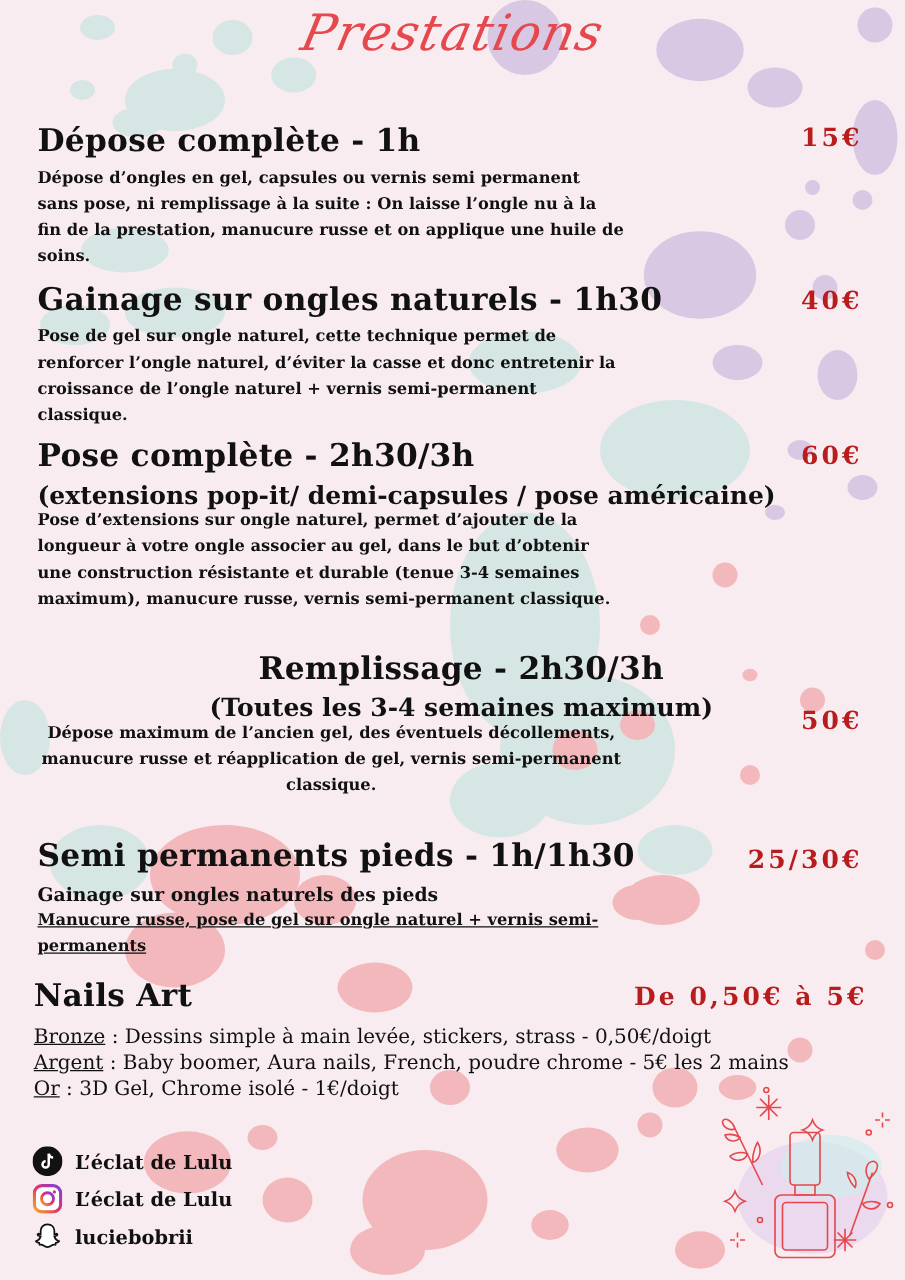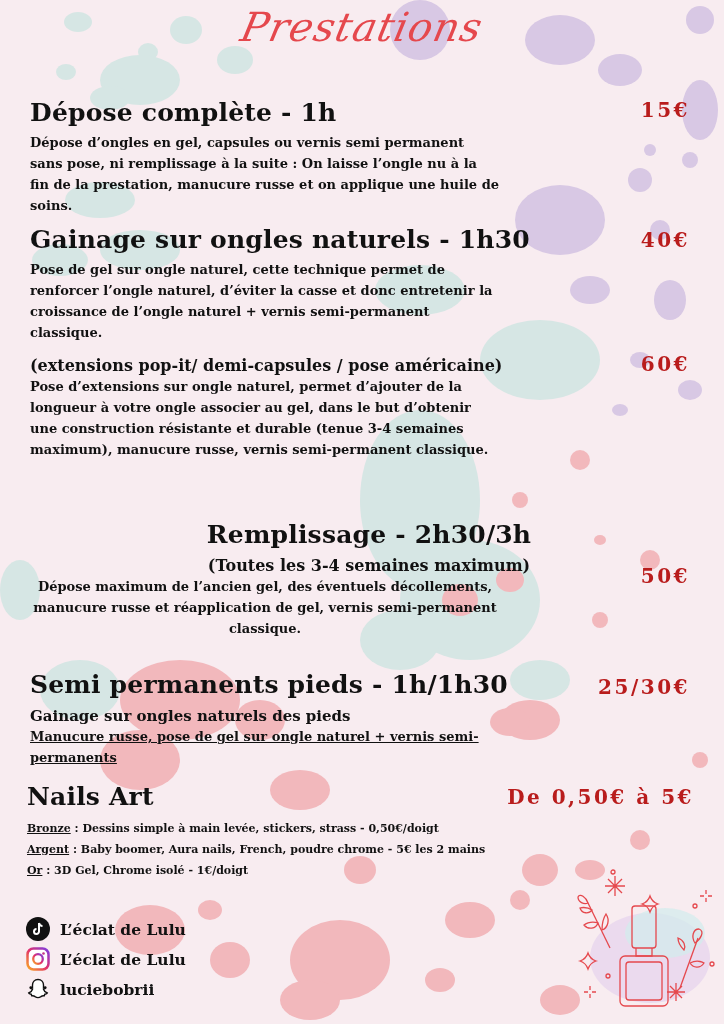--- a/index.html
+++ b/index.html
@@ -16,32 +16,32 @@
     font-family: "DejaVu Serif", serif; font-style: italic;
     font-size: 40px; color: #e5484d; letter-spacing: 1px;
     transform: skewX(-12deg);
   }
   .svc { position: absolute; left: 30px; right: 16px; }
   .svc h2 {
     margin: 0; font-family: "DejaVu Serif", serif; font-weight: bold;
     font-size: 25px; color: #111; line-height: 30px; letter-spacing: 0.2px;
   }
   .svc .sub {
-    font-family: "DejaVu Serif", serif; font-weight: bold; font-size: 16px;
+    font-family: "DejaVu Serif", serif; font-weight: bold; font-size: 20px;
     margin-top: 6px; line-height: 20px;
   }
   .svc p {
     margin: 4px 0 0 0; font-size: 13px; font-weight: bold; line-height: 21px;
     max-width: 470px;
   }
   .price {
     position: absolute; right: 34px; font-family: "DejaVu Serif", serif;
     font-weight: bold; color: #b91c1c; font-size: 20px; letter-spacing: 2.5px;
   }
-  .art-line { font-size: 11px; font-weight: bold; line-height: 21px; }
+  .art-line { font-size: 16px; font-weight: normal; line-height: 21px; }
   .art-line u { text-decoration: underline; }
   .socials { position: absolute; left: 26px; top: 914px; }
   .social { display: flex; align-items: center; height: 30px; }
   .social .ic { width: 24px; height: 24px; margin-right: 10px; display: inline-block; }
   .social span.lbl { font-weight: bold; font-size: 15.5px; }
   .deco { position: absolute; left: 570px; top: 868px; width: 148px; height: 150px; }
 </style>
 </head>
 <body>
 
@@ -123,20 +123,21 @@
   </div>
   <div class="price" style="top:98px;">15€</div>
 
   <div class="svc" style="top:225px;">
     <h2>Gainage sur ongles naturels - 1h30</h2>
     <p>Pose de gel sur ongle naturel, cette technique permet de renforcer l’ongle naturel, d’éviter la casse et donc entretenir la croissance de l’ongle naturel + vernis semi-permanent classique.</p>
   </div>
   <div class="price" style="top:228px;">40€</div>
 
   <div class="svc" style="top:350px;">
+    <h2>Pose complète - 2h30/3h</h2>
     <div class="sub">(extensions pop-it/ demi-capsules / pose américaine)</div>
     <p style="margin-top:0;">Pose d’extensions sur ongle naturel, permet d’ajouter de la longueur à votre ongle associer au gel, dans le but d’obtenir une construction résistante et durable (tenue 3-4 semaines maximum), manucure russe, vernis semi-permanent classique.</p>
   </div>
   <div class="price" style="top:352px;">60€</div>
 
   <div class="svc" style="top:520px;text-align:center;">
     <h2>Remplissage - 2h30/3h</h2>
     <div class="sub">(Toutes les 3-4 semaines maximum)</div>
     <p style="margin-top:0;">Dépose maximum de l’ancien gel, des éventuels décollements, manucure russe et réapplication de gel,  vernis semi-permanent classique.</p>
   </div>

